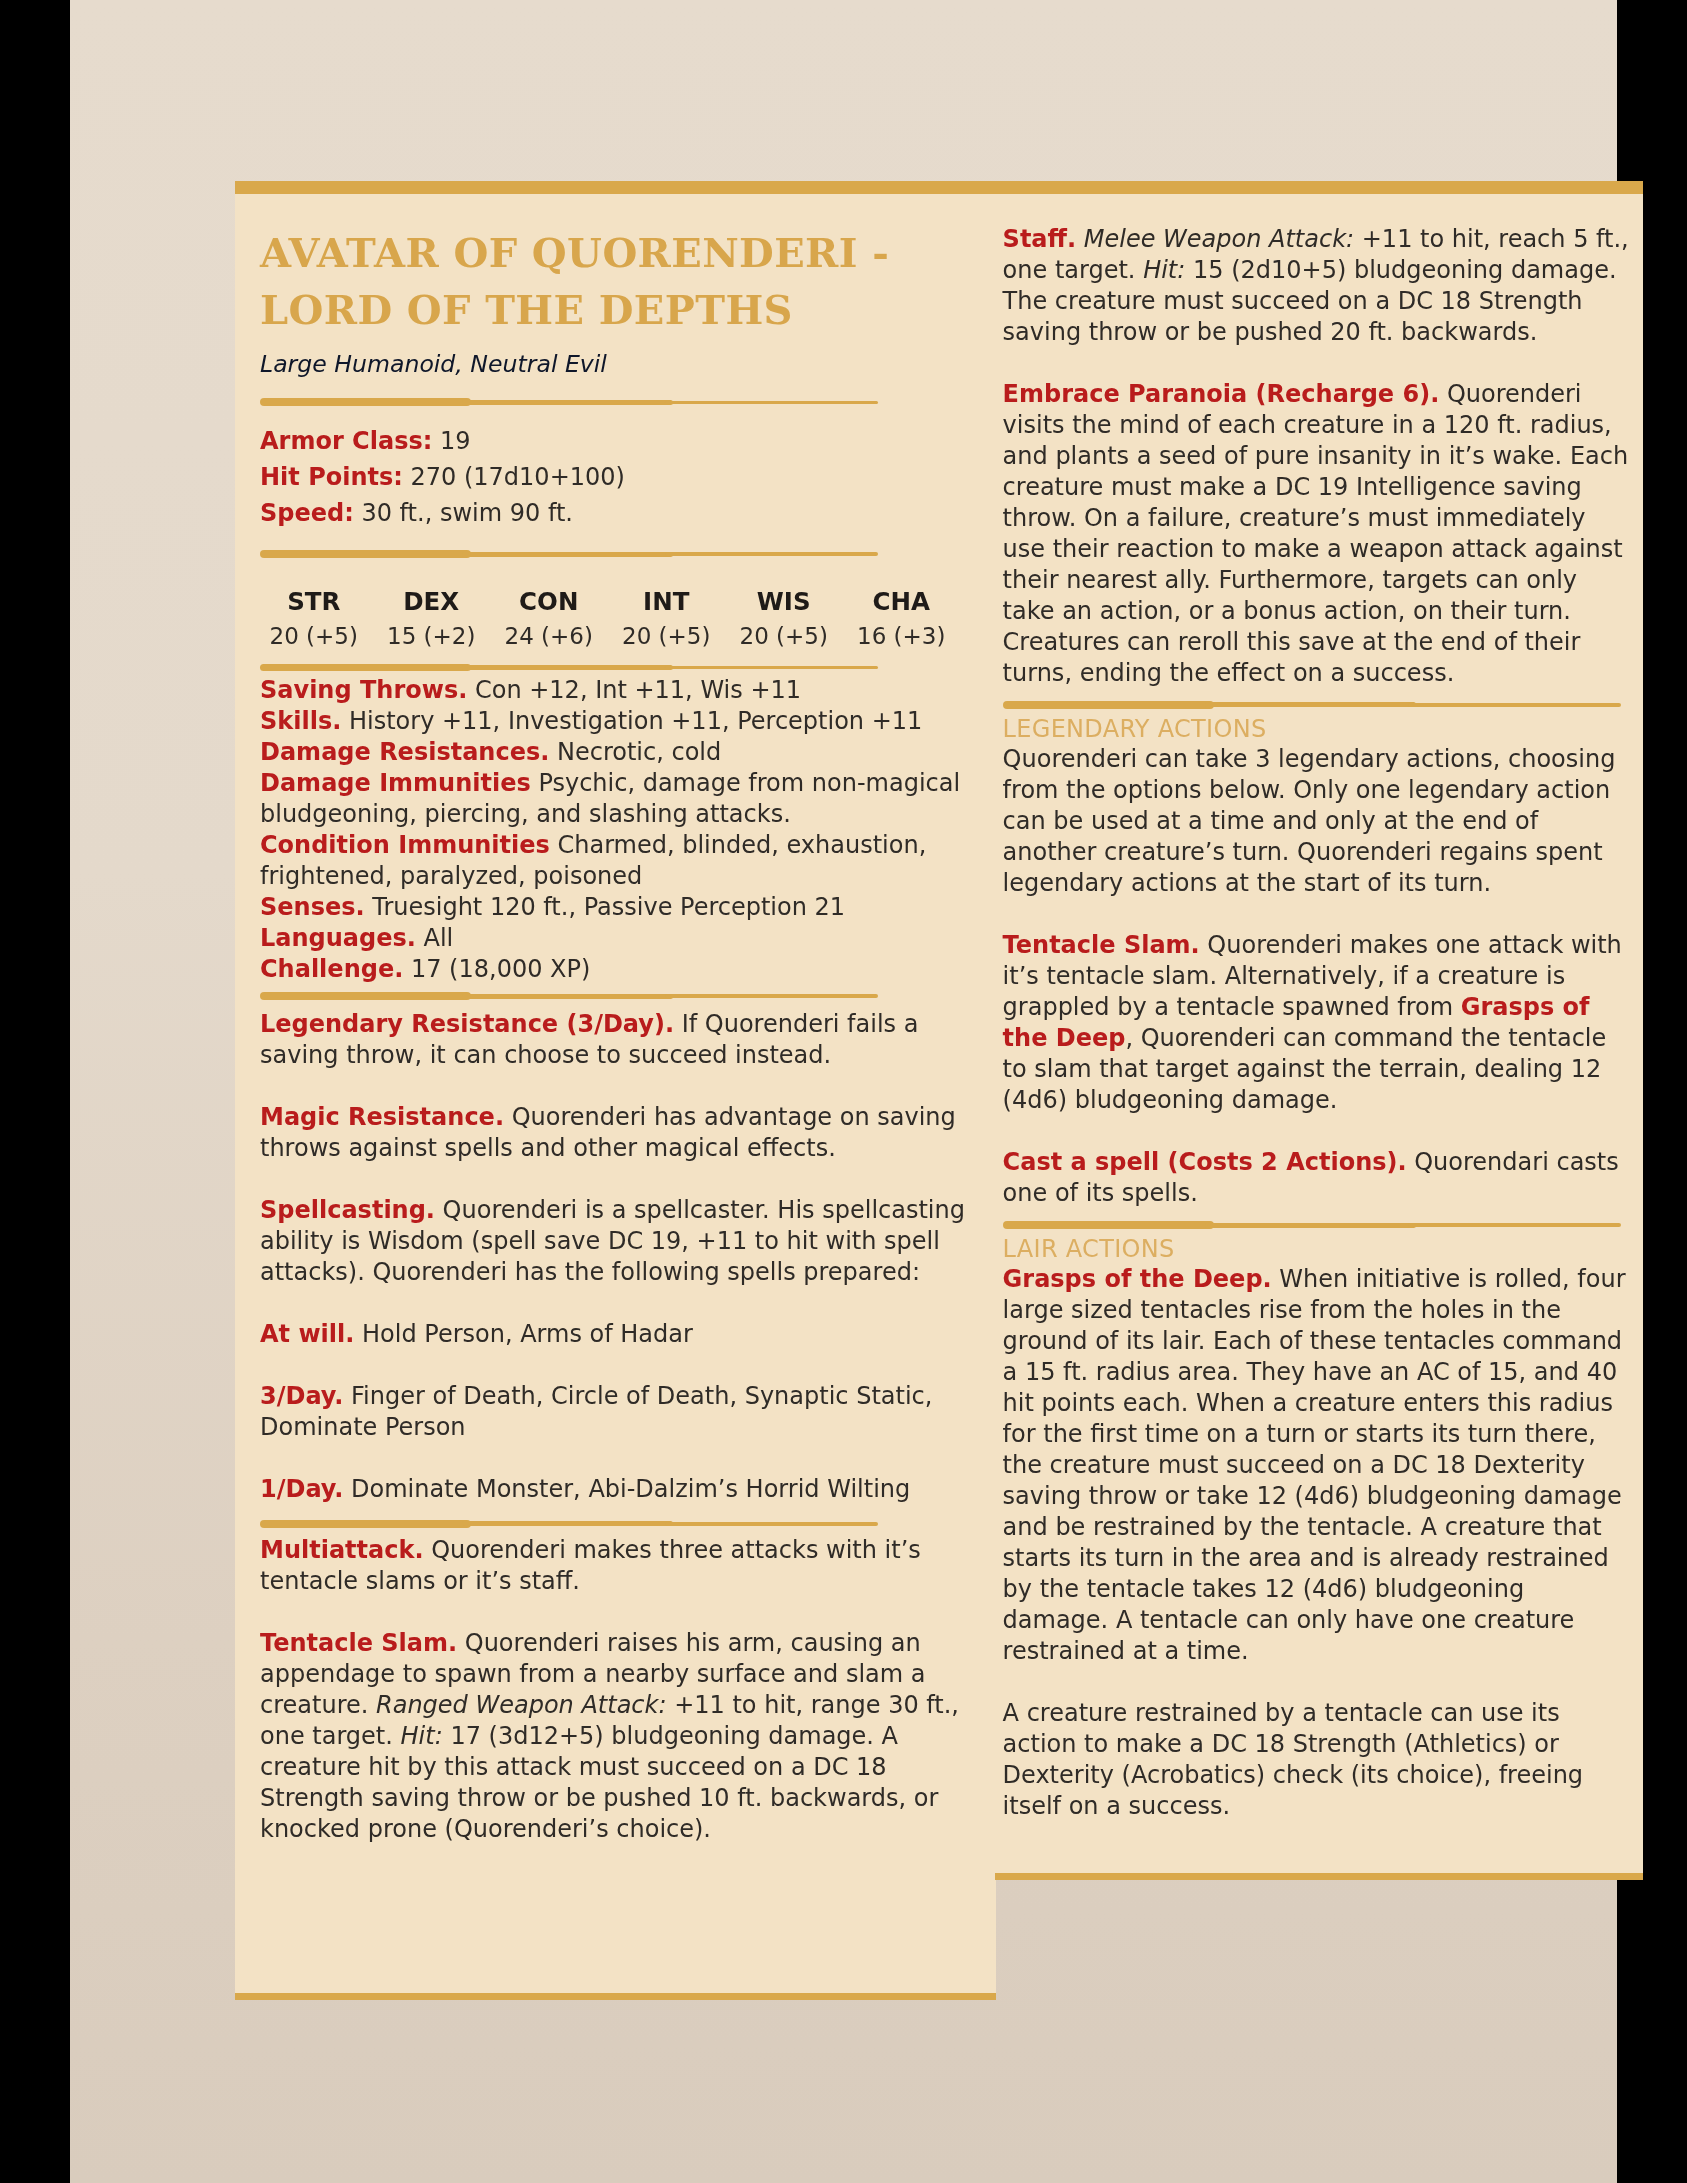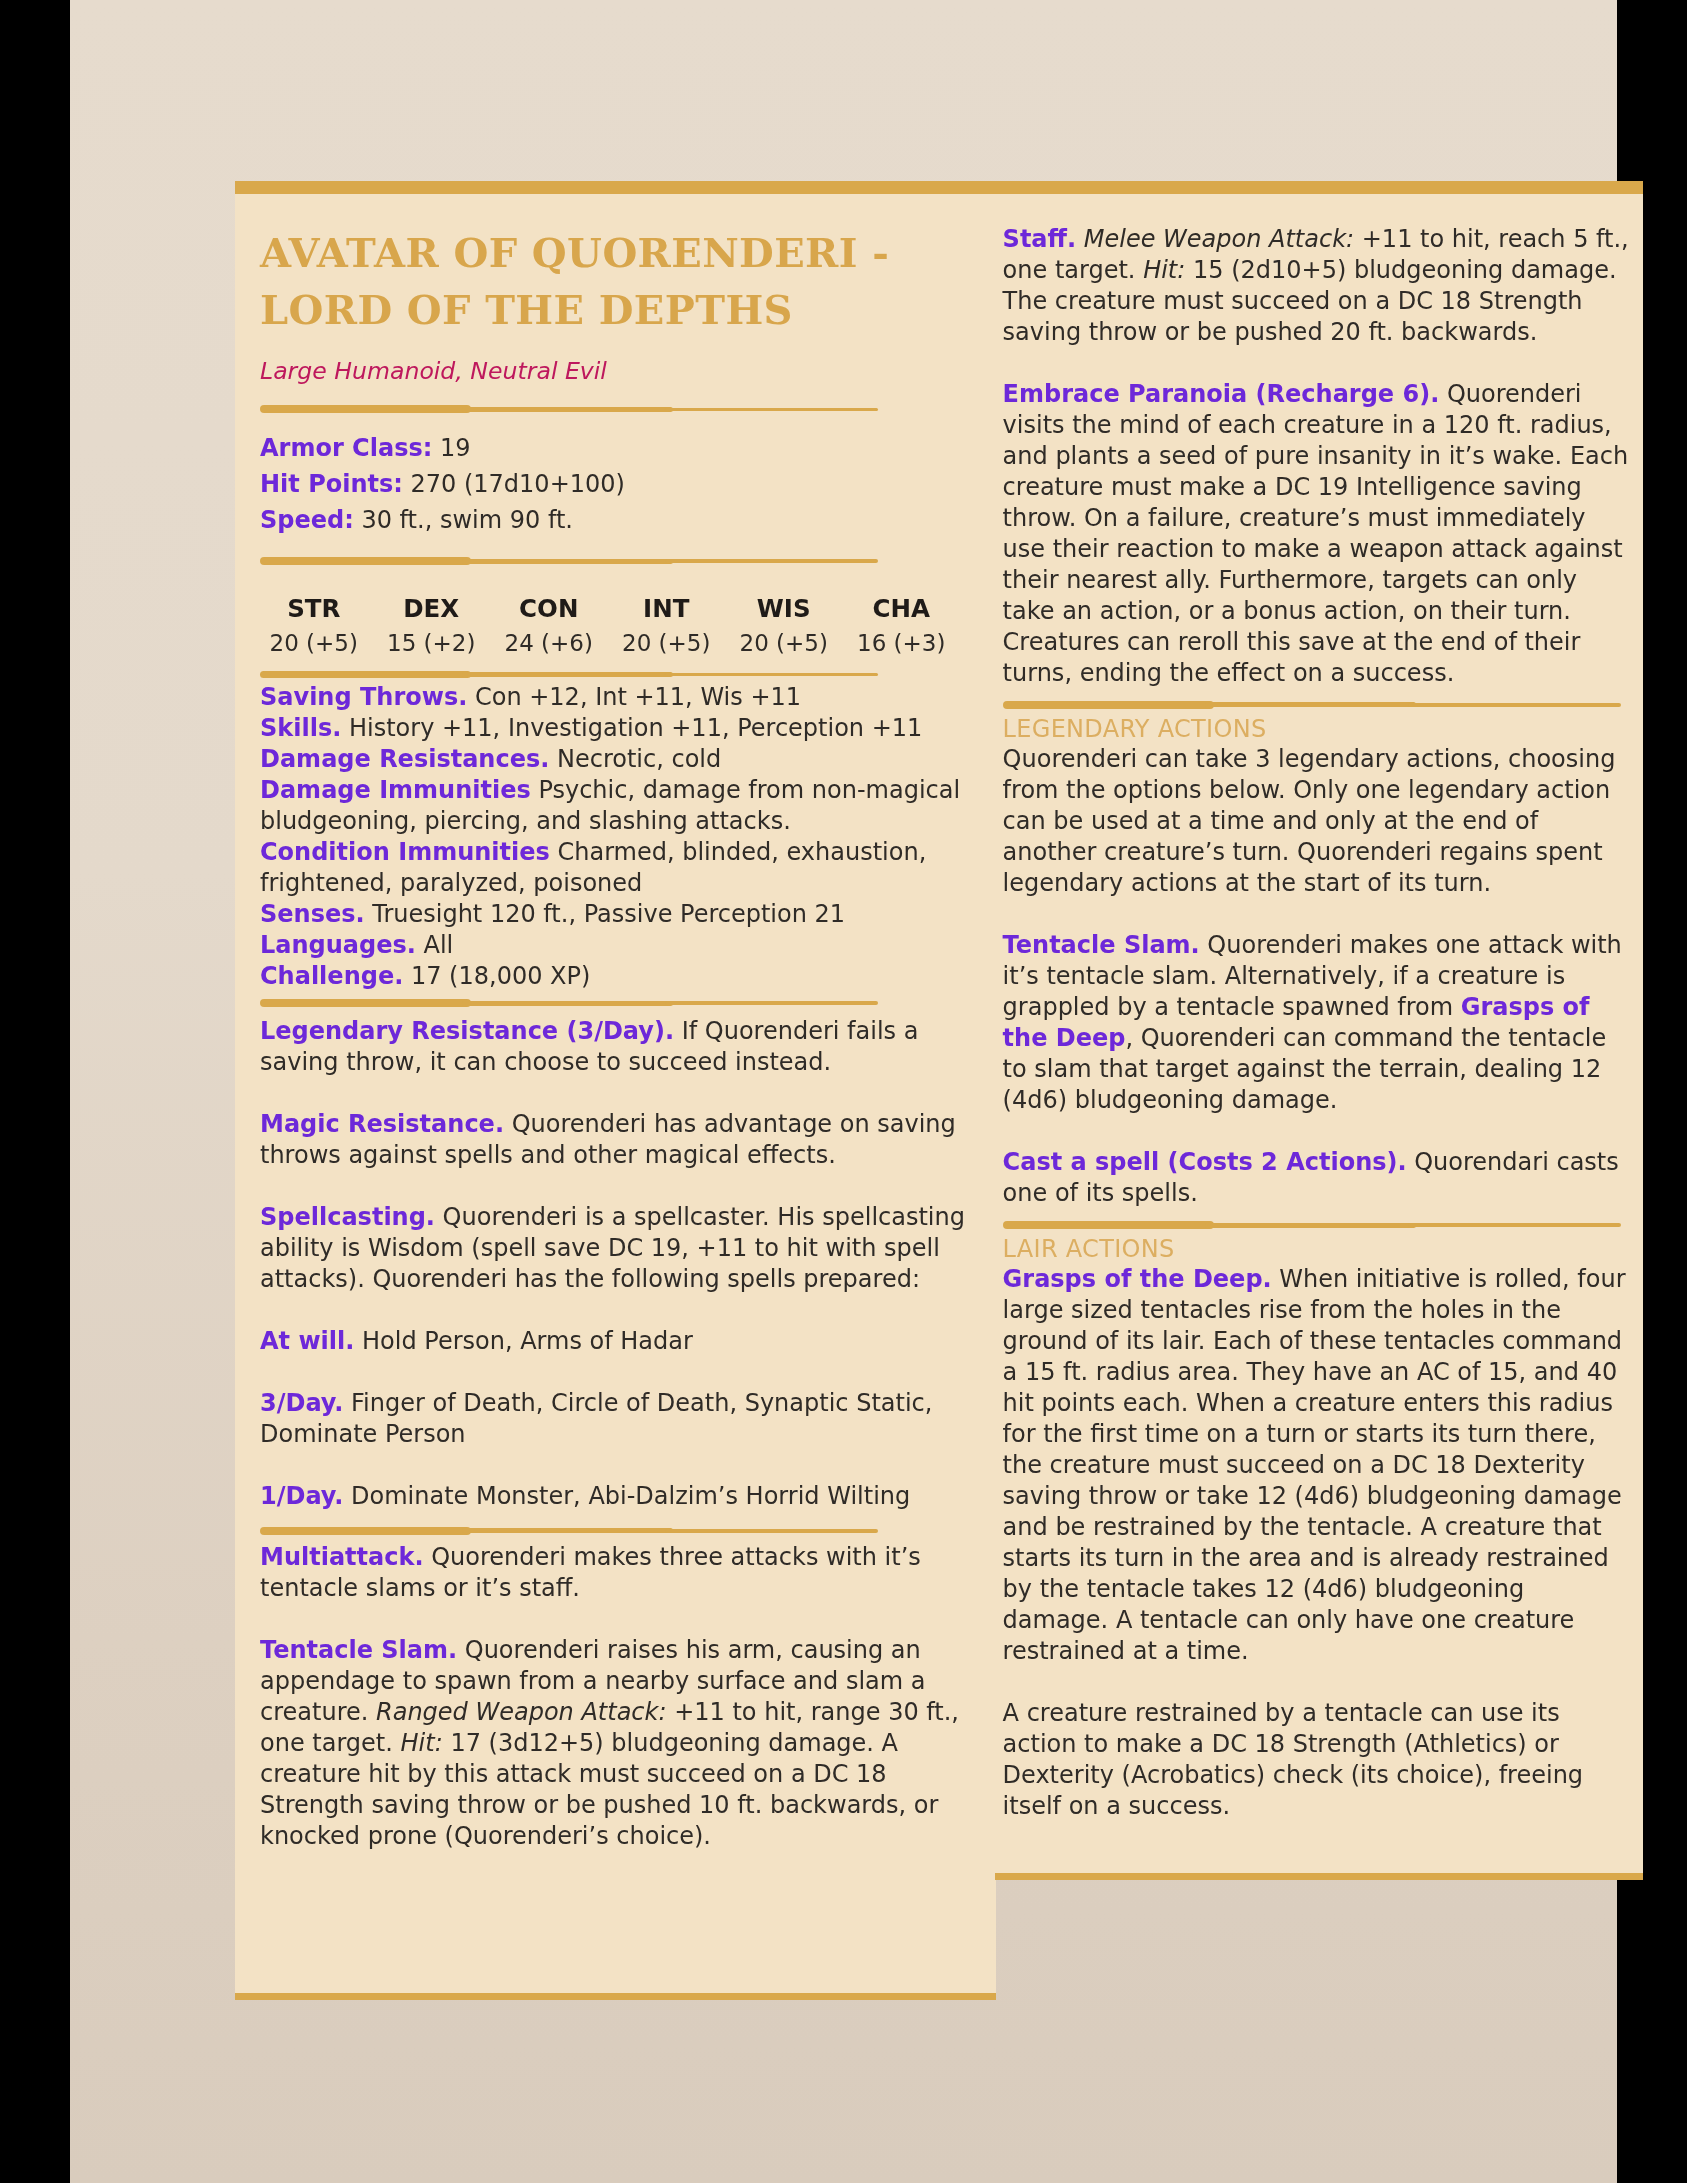--- a/index.html
+++ b/index.html
@@ -15,30 +15,30 @@
     position: absolute; background: #f3e2c5; box-sizing: border-box;
     border-top: 13.5px solid #d9a84b; border-bottom: 7.6px solid #d9a84b;
   }
   .col.left  { left: 165px; top: 181px; width: 761px; height: 1819px; padding: 30px 22px 0 25px; }
   .col.right { left: 925px; top: 181px; width: 648px; height: 1699px; padding: 30px 8.4px 0 7.6px; }
 
   .title {
     font-family: "DejaVu Serif", "Liberation Serif", serif; font-weight: bold;
     color: #d8a64c; font-size: 40px; line-height: 57px; margin: 0; letter-spacing: 0.4px;
   }
-  .subtitle { font-style: italic; color: #be185d; font-size: 23.6px; line-height: 34px; margin-top: 16px; }
+  .subtitle { font-style: italic; color: #0f172a; font-size: 23.6px; line-height: 34px; margin-top: 9px; }
 
   .rule { position: relative; height: 8.4px; margin: 0; width: 618px; }
   .rule span { position: absolute; top: 50%; background: #d9a84b; border-radius: 4.2px; }
   .rule .a { left: 0; width: 211px; height: 7.6px; margin-top: -3.8px; }
   .rule .b { left: 202px; width: 211px; height: 5px; margin-top: -2.5px; }
   .rule .c { left: 405px; width: 213px; height: 3.4px; margin-top: -1.7px; }
 
   .txt { font-size: 24px; line-height: 31px; color: #2f2b27; }
-  .txt b { color: #6d28d9; }
+  .txt b { color: #b91c1c; }
   .line { display: block; }
   .para { margin: 0; }
   .gap { height: 31px; }
 
   .abilities { display: flex; width: 705px; margin-left: -5px; }
   .ab { flex: 1; text-align: center; }
   .ab .k { font-weight: bold; font-size: 24.5px; line-height: 34px; color: #1f1b18; }
   .ab .v { font-size: 23px; line-height: 34px; color: #2f2b27; }
 
   .section-h { color: #dcae61; font-size: 24px; line-height: 30px; letter-spacing: 0.3px; }

